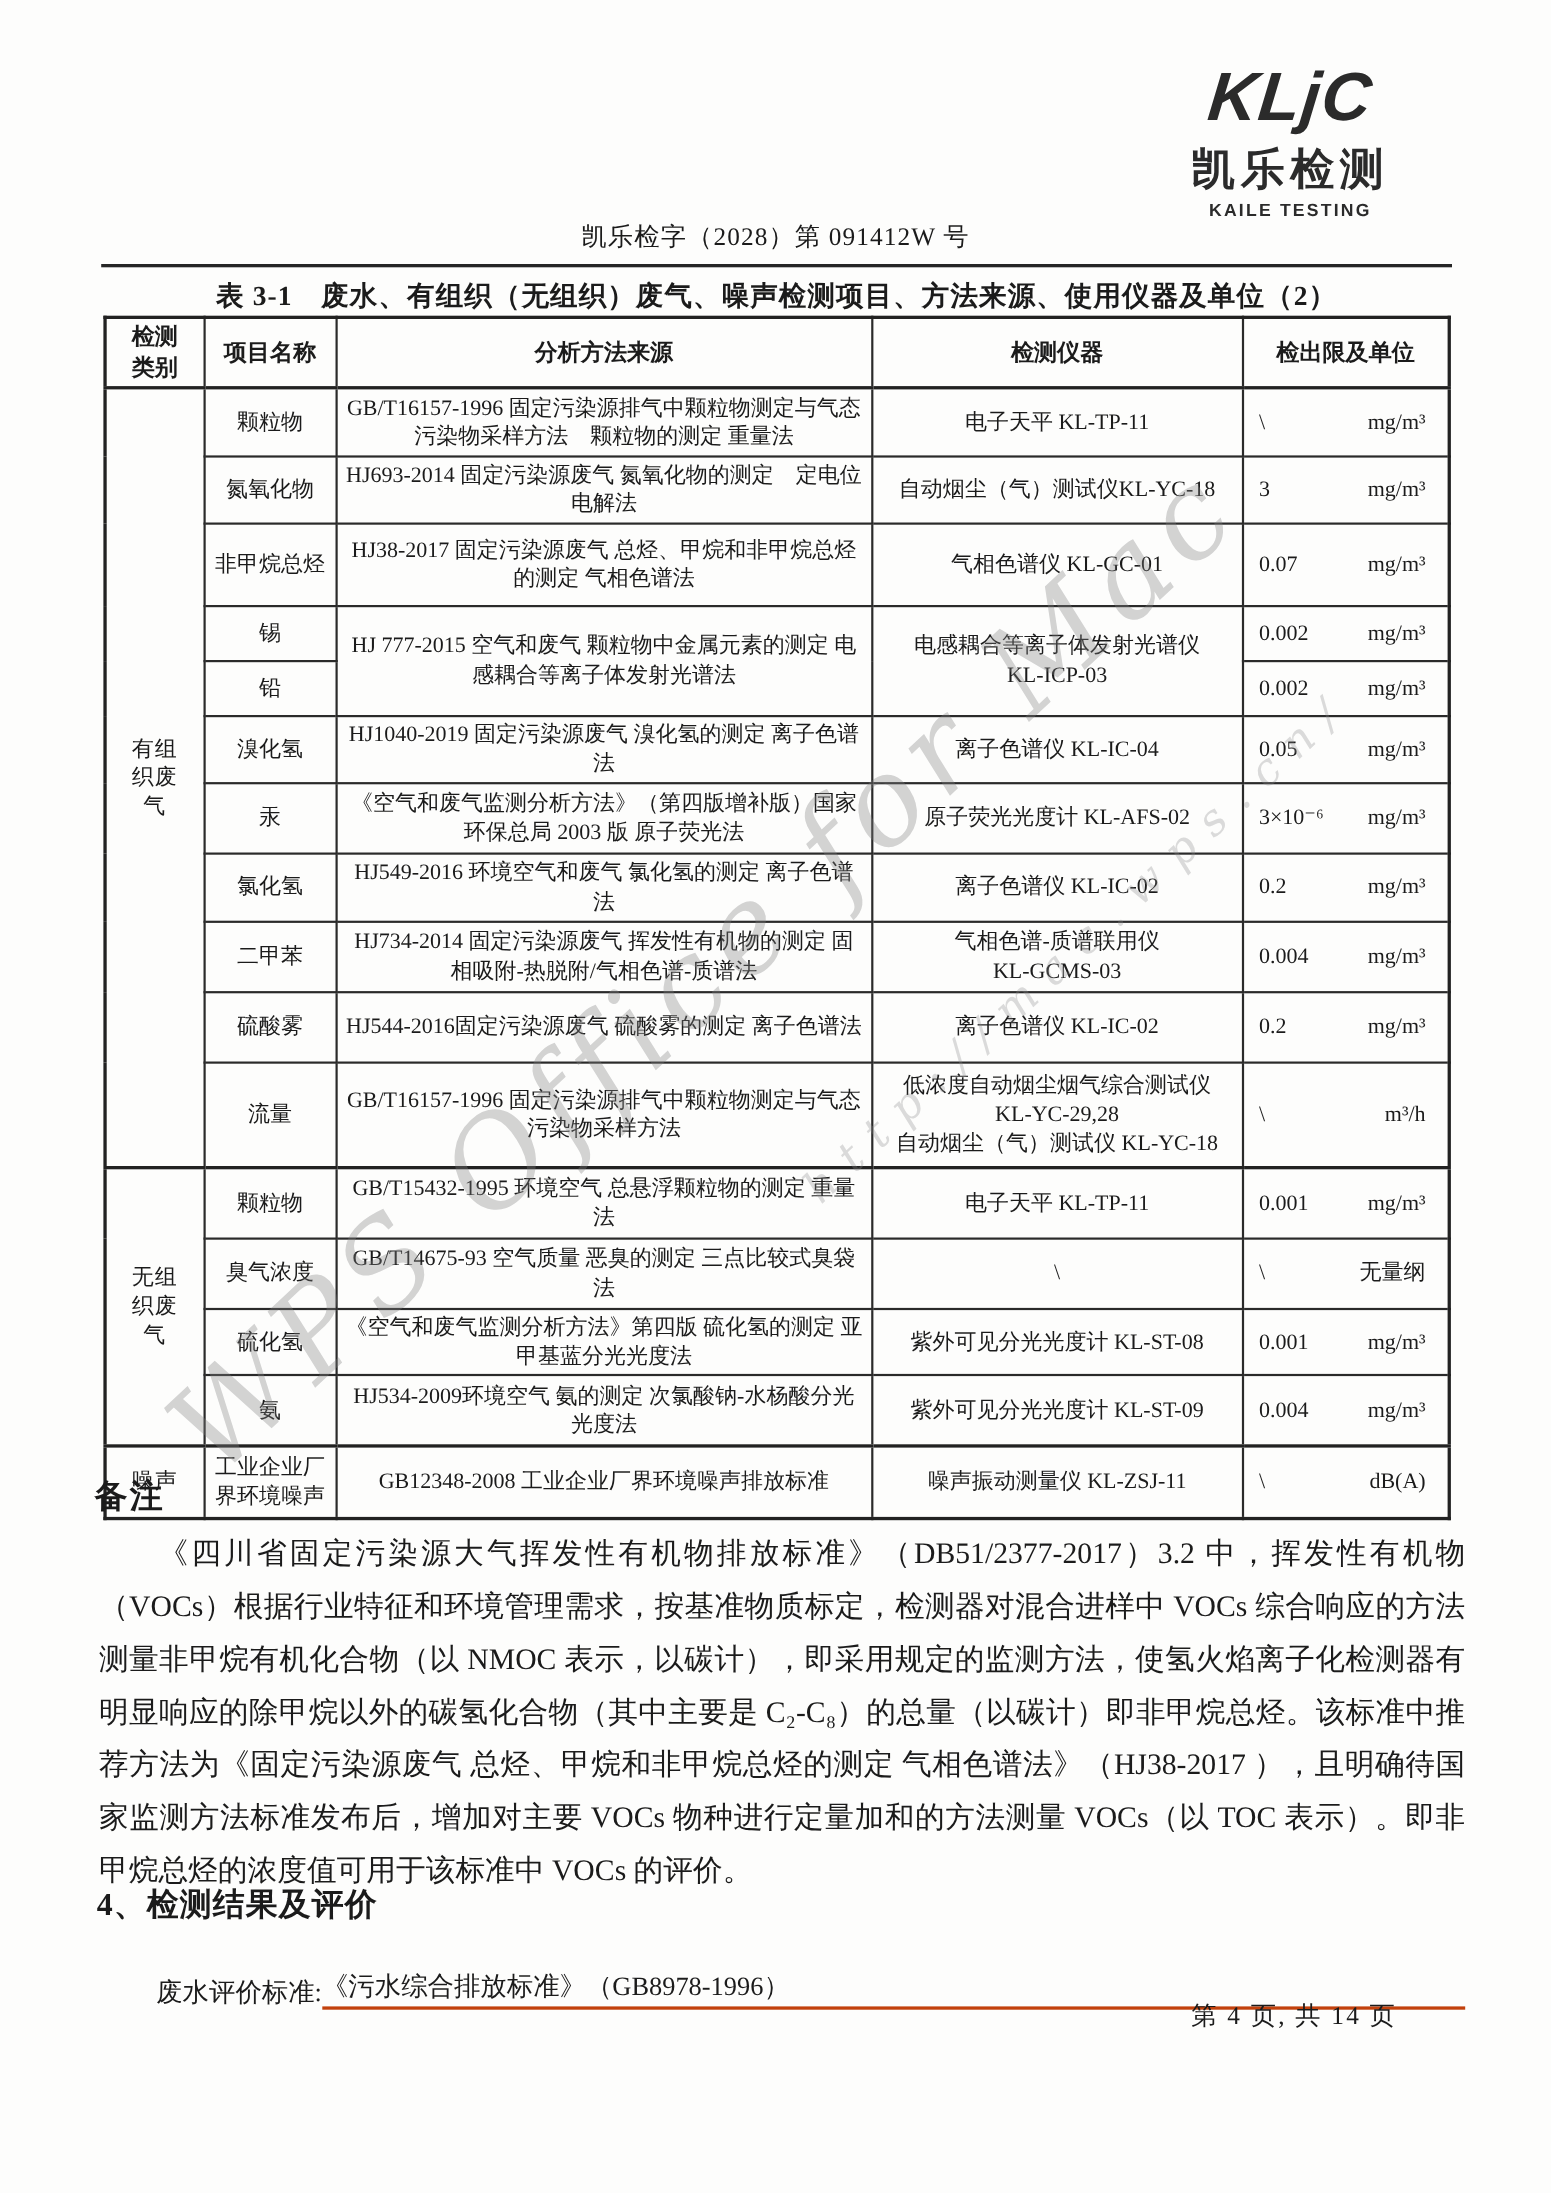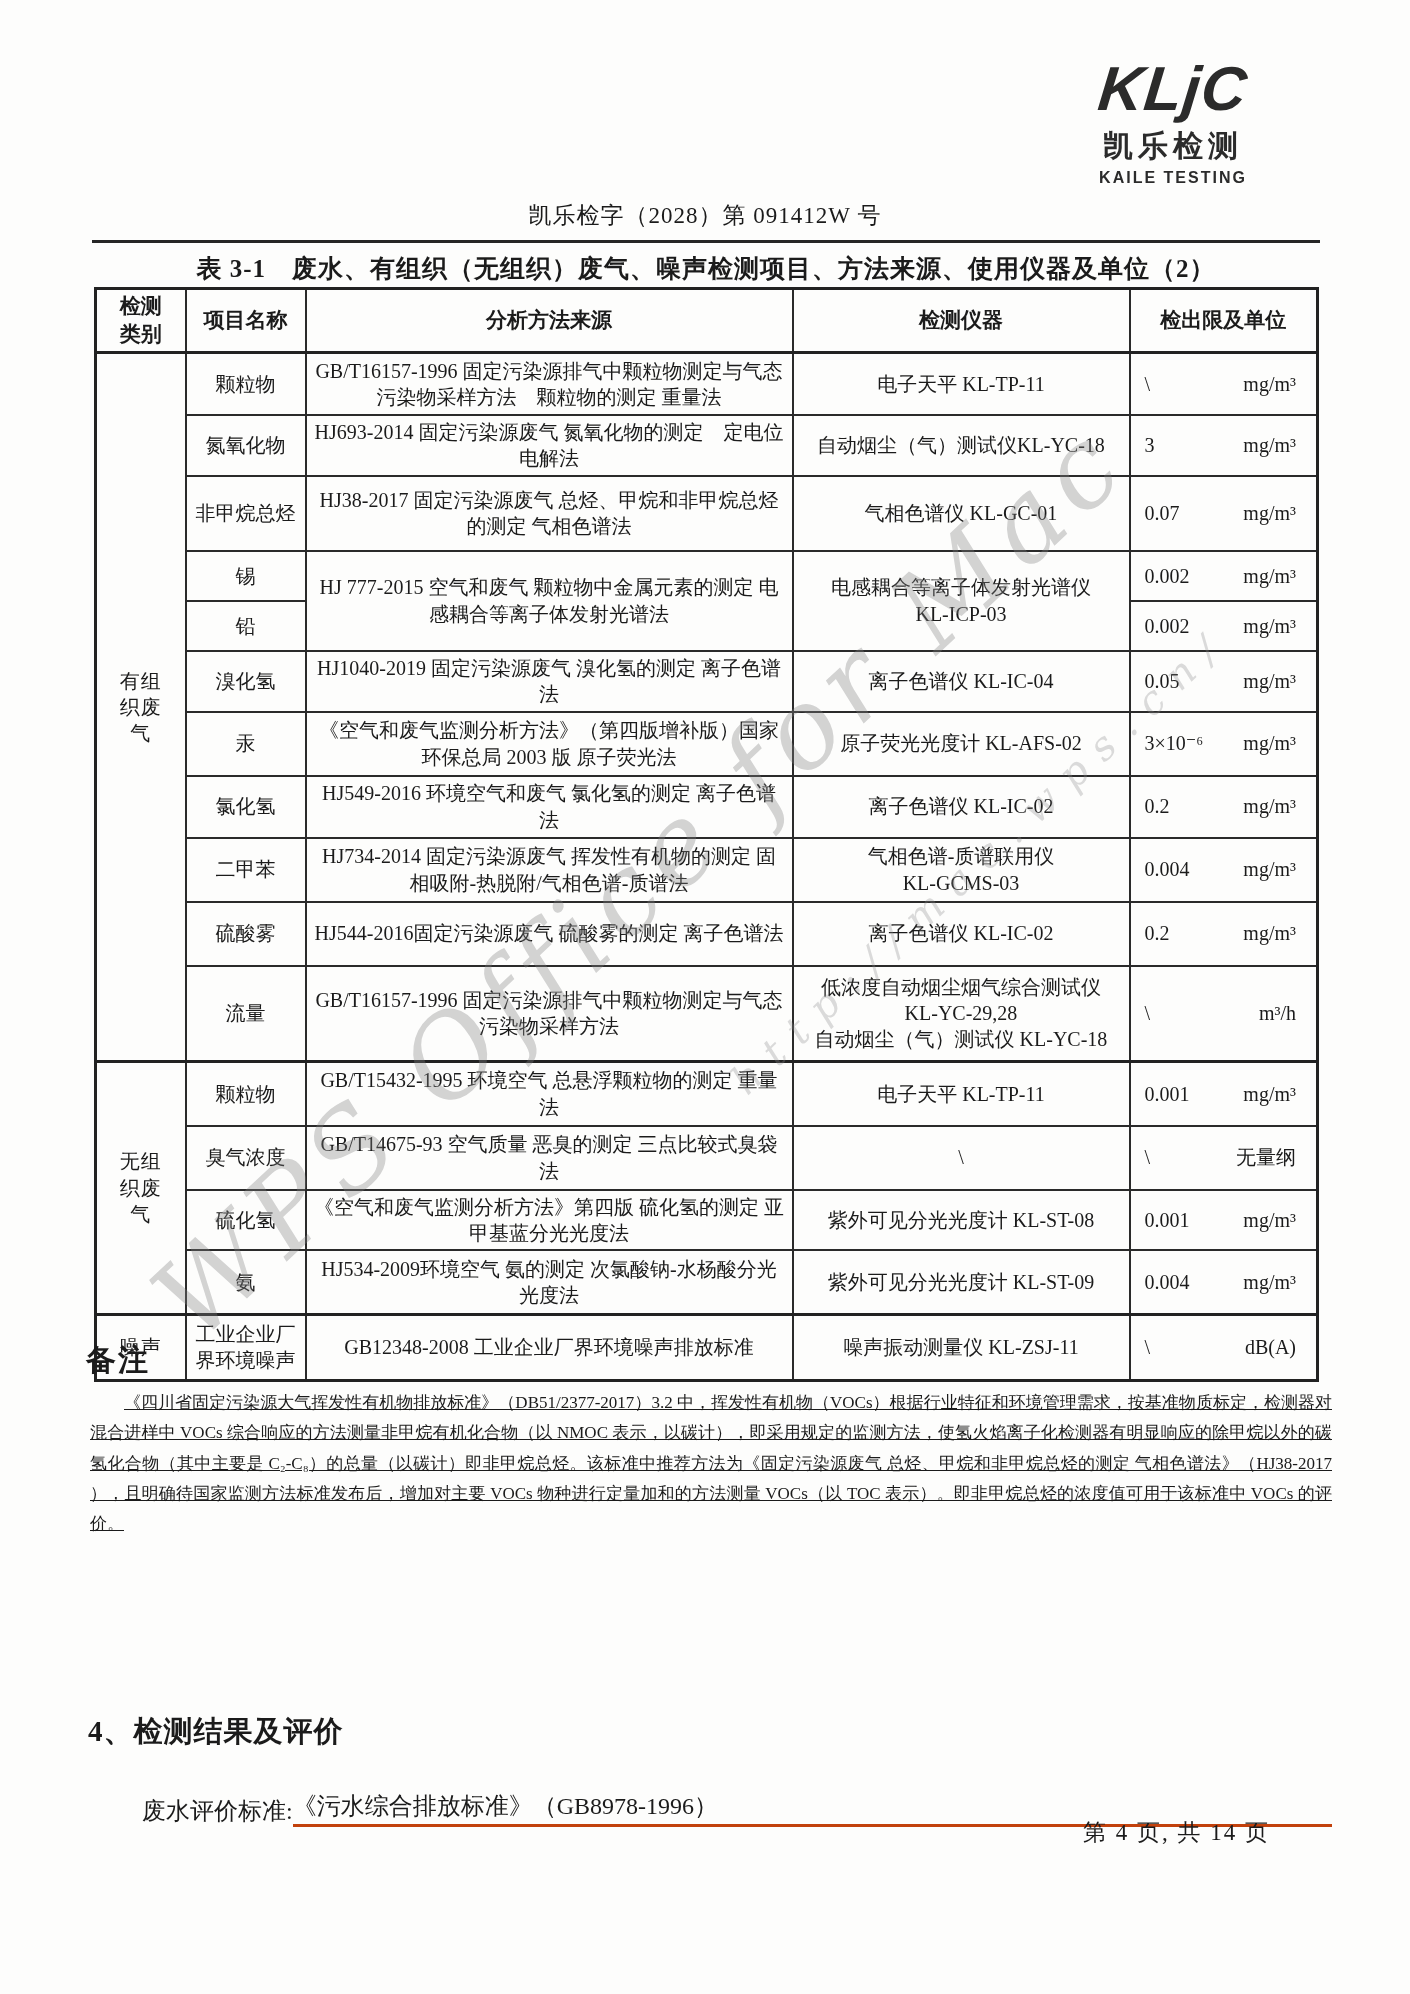--- a/index.html
+++ b/index.html
@@ -16,21 +16,21 @@
   
   .logo {
     position:absolute; top:58px; left:1078px; width:190px;
     text-align:center; color:#2b2b2b;
   }
   .logo-mark {
     font-family:"Liberation Sans","DejaVu Sans",sans-serif;
     font-size:62px; font-weight:bold; font-style:italic;
     letter-spacing:1px; line-height:1; transform:skewX(-6deg);
   }
-  .logo-cn { font-size:30px; font-weight:bold; letter-spacing:5px; margin-top:6px; }
+  .logo-cn { font-size:40px; font-weight:bold; letter-spacing:5px; margin-top:6px; }
   .logo-en {
     font-family:"Liberation Sans","DejaVu Sans",sans-serif;
     font-size:16px; font-weight:bold; letter-spacing:2px; margin-top:2px;
   }
 
   
   .doc-number {
     position:absolute; top:200px; left:0; width:1410px;
     text-align:center; font-size:23px; letter-spacing:1px;
   }
@@ -67,23 +67,22 @@
   }
   .limit-wrap span { white-space:nowrap; }
 
   
   .notes-heading {
     position:absolute; top:1340px; left:86px;
     font-size:30px; font-weight:bold; letter-spacing:2px;
   }
   .notes-para {
     position:absolute; top:1388px; left:90px; width:1242px;
-    font-size:17px; line-height:1.78; text-align:justify;
+    font-size:27px; line-height:1.78; text-align:justify;
     text-indent:2em;
-    text-decoration:underline;
   }
   .section4-heading {
     position:absolute; top:1712px; left:88px;
     font-size:29px; font-weight:bold; letter-spacing:1px;
   }
   .standard-line {
     position:absolute; top:1758px; left:142px; width:1190px;
     display:flex; align-items:flex-end; font-size:24px;margin-top:32px;
   }
   .standard-label { white-space:nowrap; }

